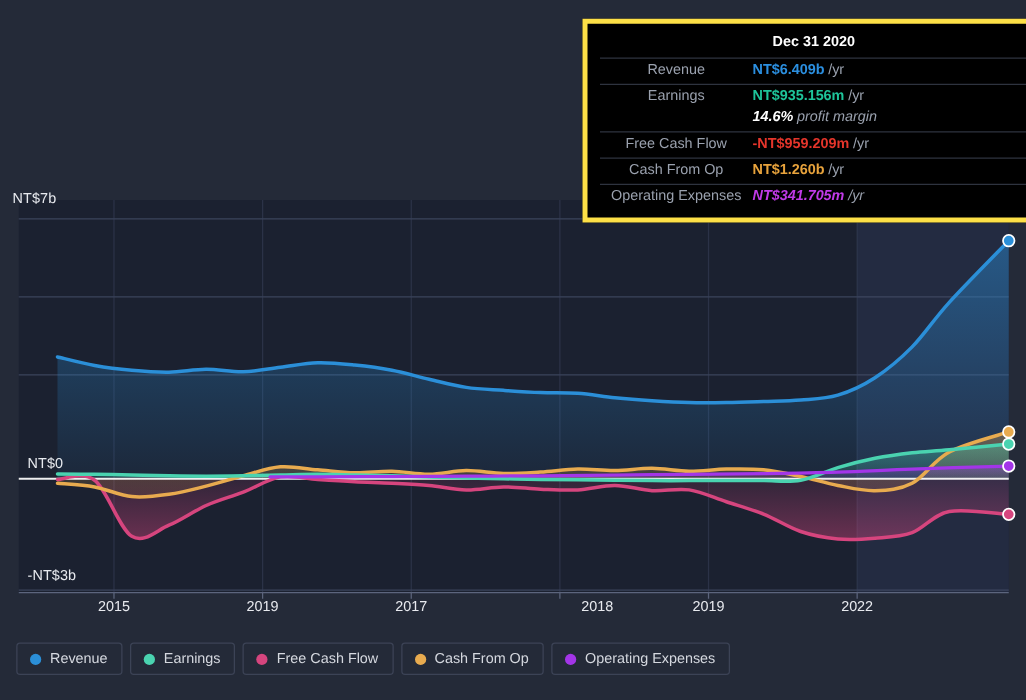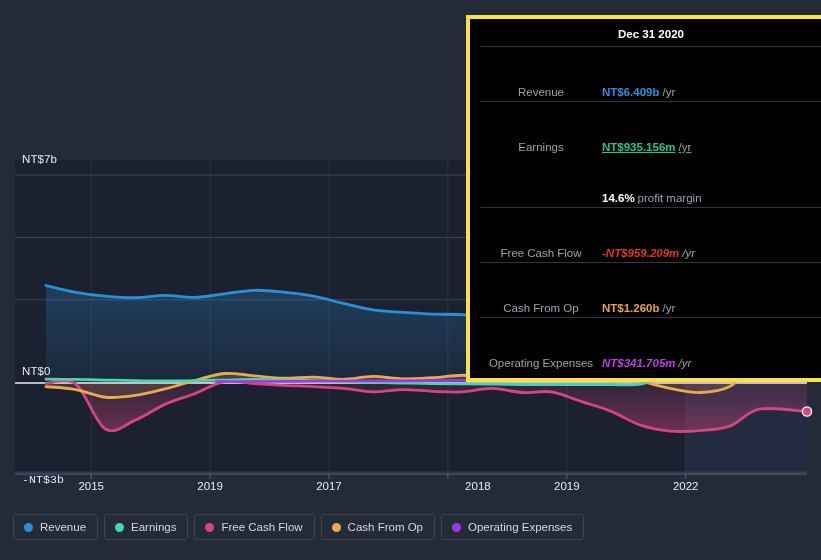--- a/index.html
+++ b/index.html
@@ -28,23 +28,23 @@
 
   
   .axis-label {
     position: absolute;
     color: #e8eaef;
     font-size: 11.5px;
     letter-spacing: .1px;
     white-space: nowrap;
     pointer-events: none;
   }
-  #y-label-top   { left: 22px; top: 153px; }
+  #y-label-top   { left: 10px; top: 153px; }
   #y-label-zero  { left: 22px; top: 365px; }
-  #y-label-bot   { left: 22px; top: 473px; font-family: Liberation Mono, monospace; }
+  #y-label-bot   { left: 22px; top: 455px; }
 
   .x-tick-label {
     position: absolute;
     top: 480px;
     color: #e8eaef;
     font-size: 11.5px;
     transform: translateX(-50%);
     white-space: nowrap;
   }
 
@@ -68,32 +68,31 @@
     font-size: 11.5px;
     padding: 1px 0 6px 0;
   }
   .tt-row {
     display: flex;
     align-items: baseline;
     border-top: 1px solid #2e333f;
     padding: 3px 0 3px 0;
     min-height: 14px;
   }
-  .tt-row.no-rule { border-top: none; padding-top: 0; }
+  .tt-row.no-rule { border-top: none; padding-top: 0; font-style: italic; }
   .tt-key {
     width: 122px;
     flex: 0 0 122px;
     color: #9aa1ae;
     font-size: 11.5px;
   }
   .tt-val {
     font-weight: bold;
     font-size: 11.5px;
     white-space: nowrap;
-    margin-top: 36px;
   }
   .tt-unit {
     color: #9aa1ae;
     font-weight: normal;
     font-size: 11.5px;
     margin-left: 3px;
   }
 
   
   #legend {
@@ -219,29 +218,29 @@
 
   <div id="tooltip">
     <div id="tooltip-title">Dec 31 2020</div>
     <div id="tooltip-rows">
         <div class="tt-row">
           <div class="tt-key">Revenue</div>
           <div class="tt-val" style="color: rgb(43, 143, 224);">NT$6.409b<span class="tt-unit">/yr</span></div>
         </div>
         <div class="tt-row">
           <div class="tt-key">Earnings</div>
-          <div class="tt-val" style="color: rgb(30, 196, 154); text-decoration: underline;">NT$935.156m<span class="tt-unit">/yr</span></div>
+          <div class="tt-val" style="color: rgb(30, 196, 154);">NT$935.156m<span class="tt-unit">/yr</span></div>
         </div>
         <div class="tt-row no-rule">
           <div class="tt-key"></div>
           <div class="tt-val" style="color: rgb(255, 255, 255);">14.6%<span class="tt-unit">profit margin</span></div>
         </div>
         <div class="tt-row">
           <div class="tt-key">Free Cash Flow</div>
-          <div class="tt-val" style="color: rgb(229, 53, 43); font-style: italic;">-NT$959.209m<span class="tt-unit">/yr</span></div>
+          <div class="tt-val" style="color: rgb(229, 53, 43);">-NT$959.209m<span class="tt-unit">/yr</span></div>
         </div>
         <div class="tt-row">
           <div class="tt-key">Cash From Op</div>
           <div class="tt-val" style="color: rgb(232, 163, 60);">NT$1.260b<span class="tt-unit">/yr</span></div>
         </div>
         <div class="tt-row">
           <div class="tt-key">Operating Expenses</div>
           <div class="tt-val" style="color: rgb(193, 58, 232); font-style: italic;">NT$341.705m<span class="tt-unit">/yr</span></div>
         </div>
       </div>

